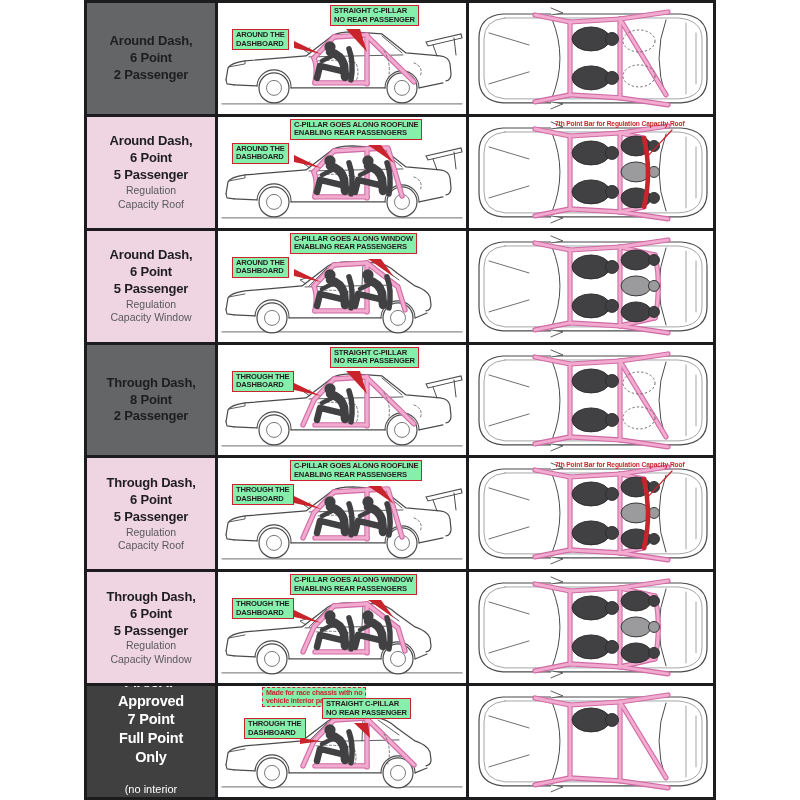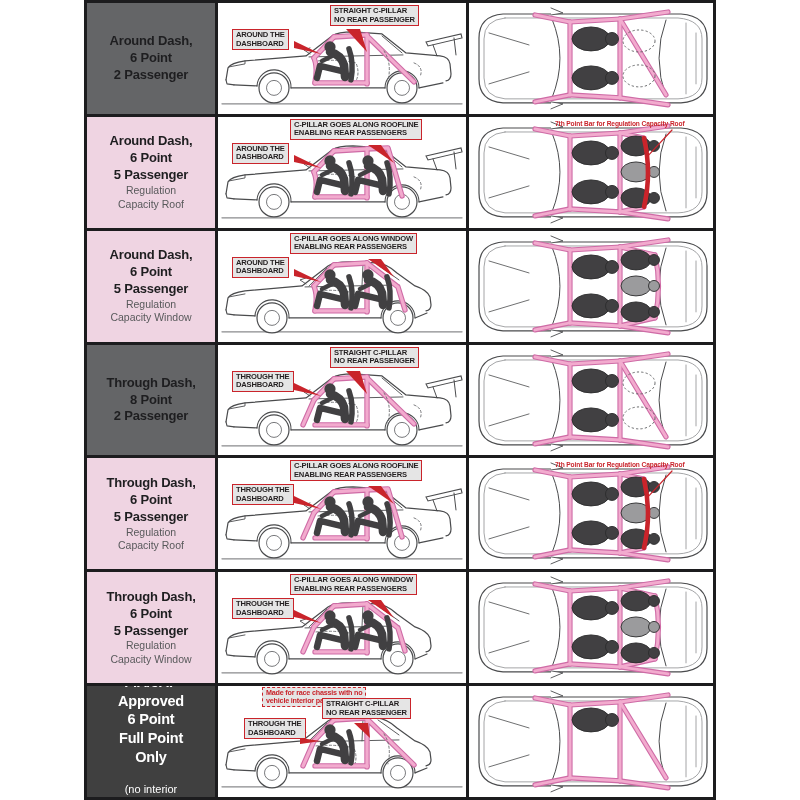--- a/index.html
+++ b/index.html
@@ -13,21 +13,21 @@
          text-align:center;padding:2px 19px;box-sizing:border-box;}
   .row.gray-dark .label{background:#646567;}
   .row.gray-white .label{background:#404040;}
   .row.pink .label{background:#efd4e2;}
   .lbl-main{font-weight:bold;font-size:13px;letter-spacing:-0.2px;line-height:1.3;color:#1e1e20;}
   .row.gray-white .lbl-main{color:#ffffff;font-size:14.5px;}
   .lbl-sub{font-size:10.5px;color:#58595b;line-height:1.3;margin-top:0;}
   .row.gray-white .lbl-sub{color:#ffffff;font-size:11px;margin-top:15px;}
   .mid,.right{background:#ffffff;}
   svg.art{position:absolute;left:0;top:0;width:100%;height:100%;display:block;}
-  .ann{position:absolute;background:#e5e5e5;border:1.6px solid #c9242b;color:#231f20;
+  .ann{position:absolute;background:#86efac;border:1.6px solid #c9242b;color:#231f20;
        font-size:7.6px;font-weight:bold;line-height:1.12;padding:1px 3px;white-space:pre-line;
        letter-spacing:-0.2px;z-index:3;}
   .ann.note{border-style:dashed;color:#c9242b;font-size:7.2px;font-weight:bold;}
   .top-red{position:absolute;color:#c9242b;font-weight:bold;font-size:6.6px;white-space:nowrap;
            letter-spacing:-0.1px;z-index:3;left:86px;top:3px;}
 </style>
 </head>
 <body>
 
 <div class="page">
@@ -678,21 +678,21 @@
             <ellipse cx="167" cy="81" rx="15" ry="10" fill="#414042" stroke="#2b2b2d" stroke-width="0.9"></ellipse>
             <circle cx="185" cy="81" r="5.5" stroke="#2b2b2d" stroke-width="0.9" fill="#414042"></circle>
           </svg>
 
     </div>
   </div>
 
   <div class="row gray-white">
     <div class="cell label">
       <div class="lbl-main l1">FIA/JAF Approved</div>
-      <div class="lbl-main l2">6 Point</div>
+      <div class="lbl-main l2">7 Point</div>
       <div class="lbl-main l3">Full Point Only</div>
       <div class="lbl-sub ls">(no interior panels)</div>
     </div>
     <div class="cell mid">
       <svg class="art side" viewBox="0 0 248 111" preserveAspectRatio="none">
             <path d="M4,101 L244,101" fill="none" stroke="#8a8b8d" stroke-width="1.4" stroke-linecap="round" stroke-linejoin="round"></path>
             <path d="M8,79 L10,67 Q13,62 27,60 L84,55 L110,35 Q116,31 131,31 L159,32 Q169,33 179,42 L197,55 Q209,59 212,66 L213,74 Q213,79 208,80" fill="none" stroke="#4a4b4d" stroke-width="1.2" stroke-linecap="round" stroke-linejoin="round"></path>
             <path d="M8,79 L9,83 L16,84" fill="none" stroke="#4a4b4d" stroke-width="1.1" stroke-linecap="round" stroke-linejoin="round"></path>
             <path d="M16,84 L37,85" fill="none" stroke="#4a4b4d" stroke-width="1.1" stroke-linecap="round" stroke-linejoin="round"></path>
             <path d="M71,87 L163,87" fill="none" stroke="#4a4b4d" stroke-width="1.1" stroke-linecap="round" stroke-linejoin="round"></path>

